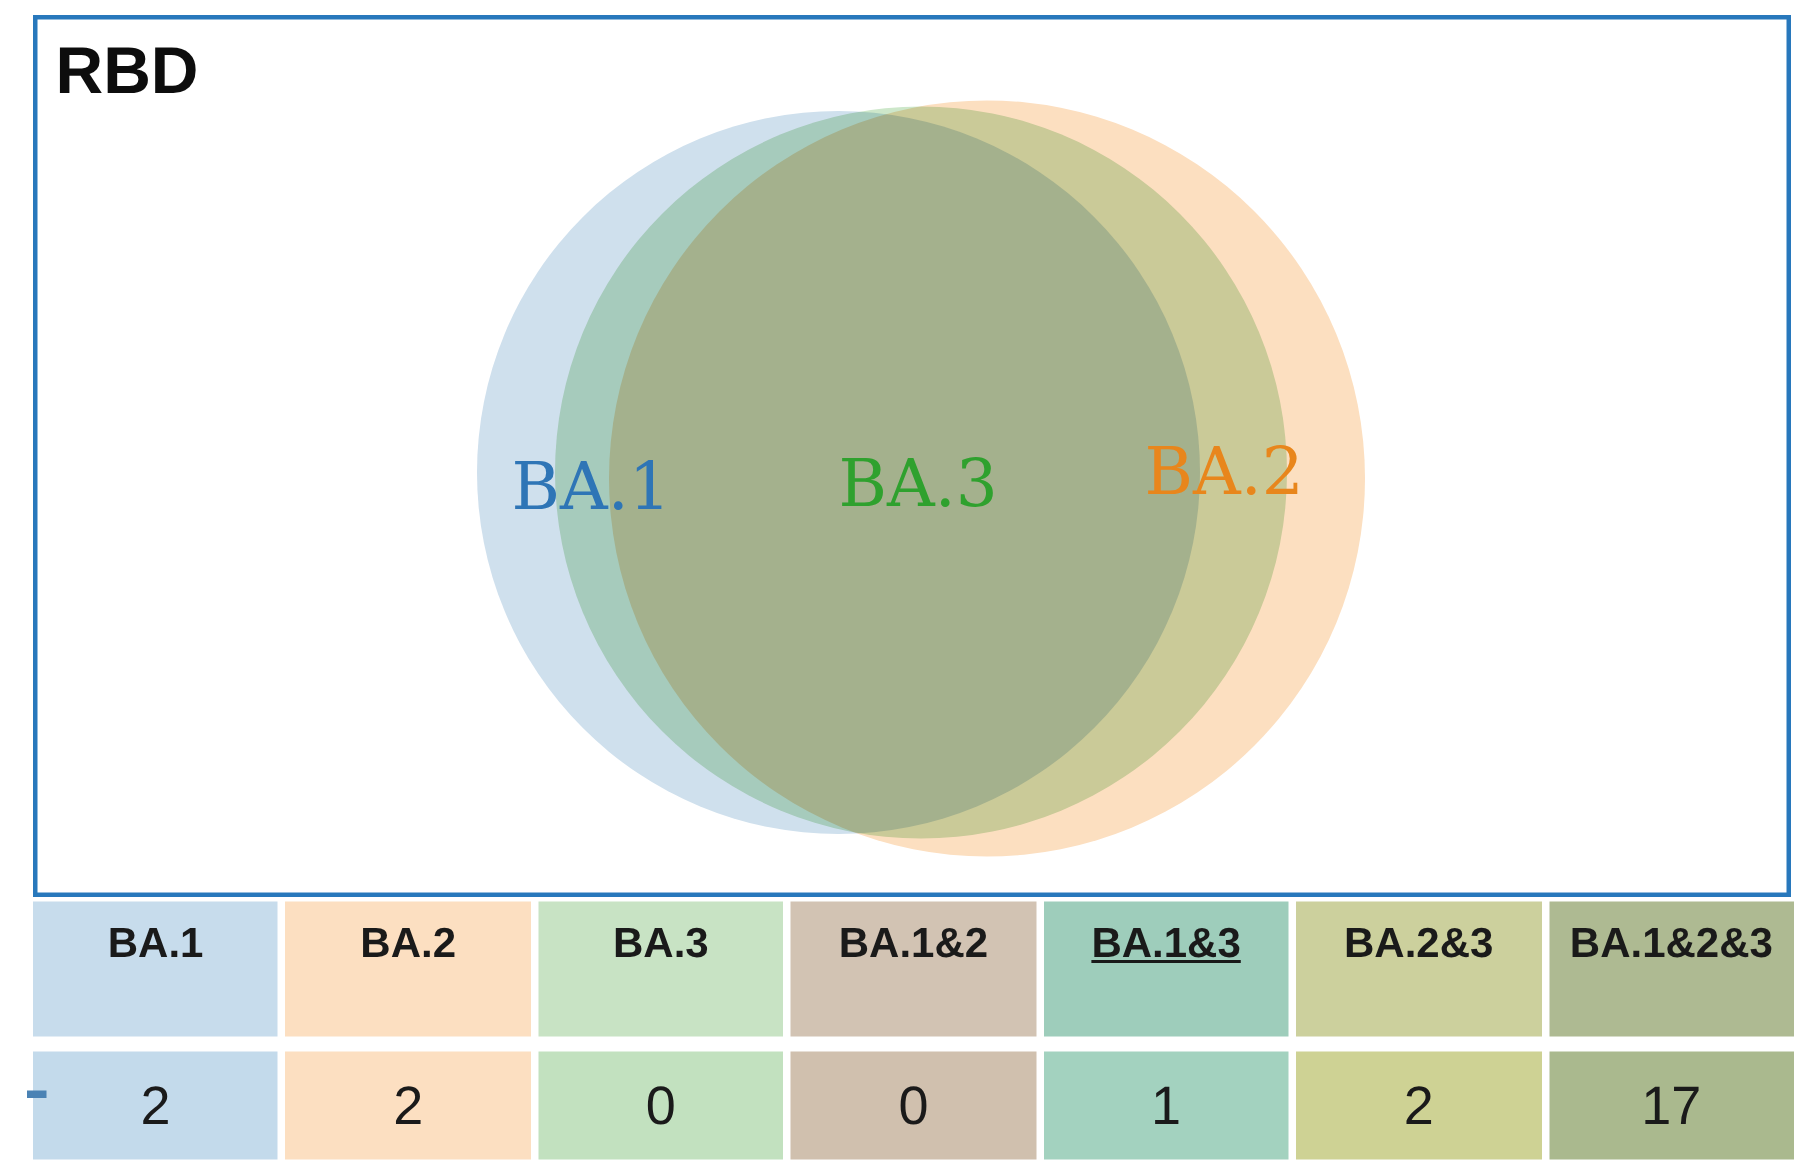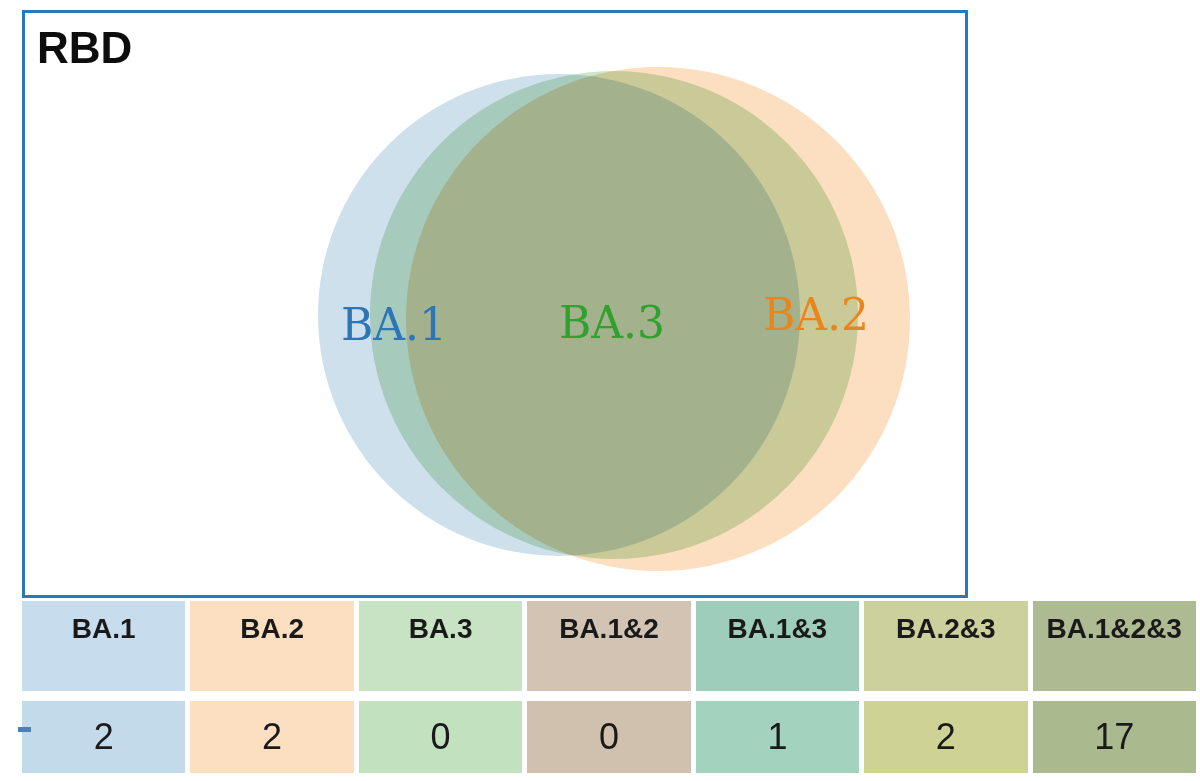--- a/index.html
+++ b/index.html
@@ -3,21 +3,21 @@
 <meta charset="utf-8">
 <style>
   * { margin: 0; padding: 0; box-sizing: border-box; }
   html, body { width: 1200px; height: 781px; background: #ffffff; overflow: hidden; }
   body { position: relative; font-family: "Liberation Sans", sans-serif; }
 
   
   .panel {
     position: absolute;
     left: 22px; top: 10px;
-    width: 946px; height: 588px;
+    width: 1172px; height: 588px;
     border: 3px solid #2878bc;
     background: #ffffff;
   }
   .panel-title {
     position: absolute;
     left: 12px; top: 10px;
     font-size: 44px;
     font-weight: 700;
     letter-spacing: 0px;
     color: #0d0d0d;
@@ -103,21 +103,21 @@
   <div class="venn-label label-ba3" style="color: rgb(47, 161, 46);">BA.3</div>
   <div class="venn-label label-ba2" style="color: rgb(232, 134, 28);">BA.2</div>
 </div>
 
 <div class="venn-table">
   <div class="t-row">
       <div class="cell header-cell" style="background-color: rgb(199, 220, 236);">BA.1</div>
       <div class="cell header-cell" style="background-color: rgb(252, 223, 193);">BA.2</div>
       <div class="cell header-cell" style="background-color: rgb(200, 227, 196);">BA.3</div>
       <div class="cell header-cell" style="background-color: rgb(210, 195, 179); text-align: right;">BA.1&amp;2</div>
-      <div class="cell header-cell" style="background-color: rgb(158, 205, 187);">BA.1&amp;3</div>
+      <div class="cell header-cell" style="background-color: rgb(158, 205, 187); text-decoration: underline;">BA.1&amp;3</div>
       <div class="cell header-cell" style="background-color: rgb(204, 208, 157);">BA.2&amp;3</div>
       <div class="cell header-cell" style="background-color: rgb(174, 186, 146);">BA.1&amp;2&amp;3</div>
     </div>
   <div class="t-row">
       <div class="cell value-cell" style="background-color: rgb(195, 218, 235);">2</div>
       <div class="cell value-cell" style="background-color: rgb(252, 223, 193);">2</div>
       <div class="cell value-cell" style="background-color: rgb(194, 225, 191);">0</div>
       <div class="cell value-cell" style="background-color: rgb(208, 192, 174);">0</div>
       <div class="cell value-cell" style="background-color: rgb(163, 210, 191);">1</div>
       <div class="cell value-cell" style="background-color: rgb(206, 210, 148);">2</div>

